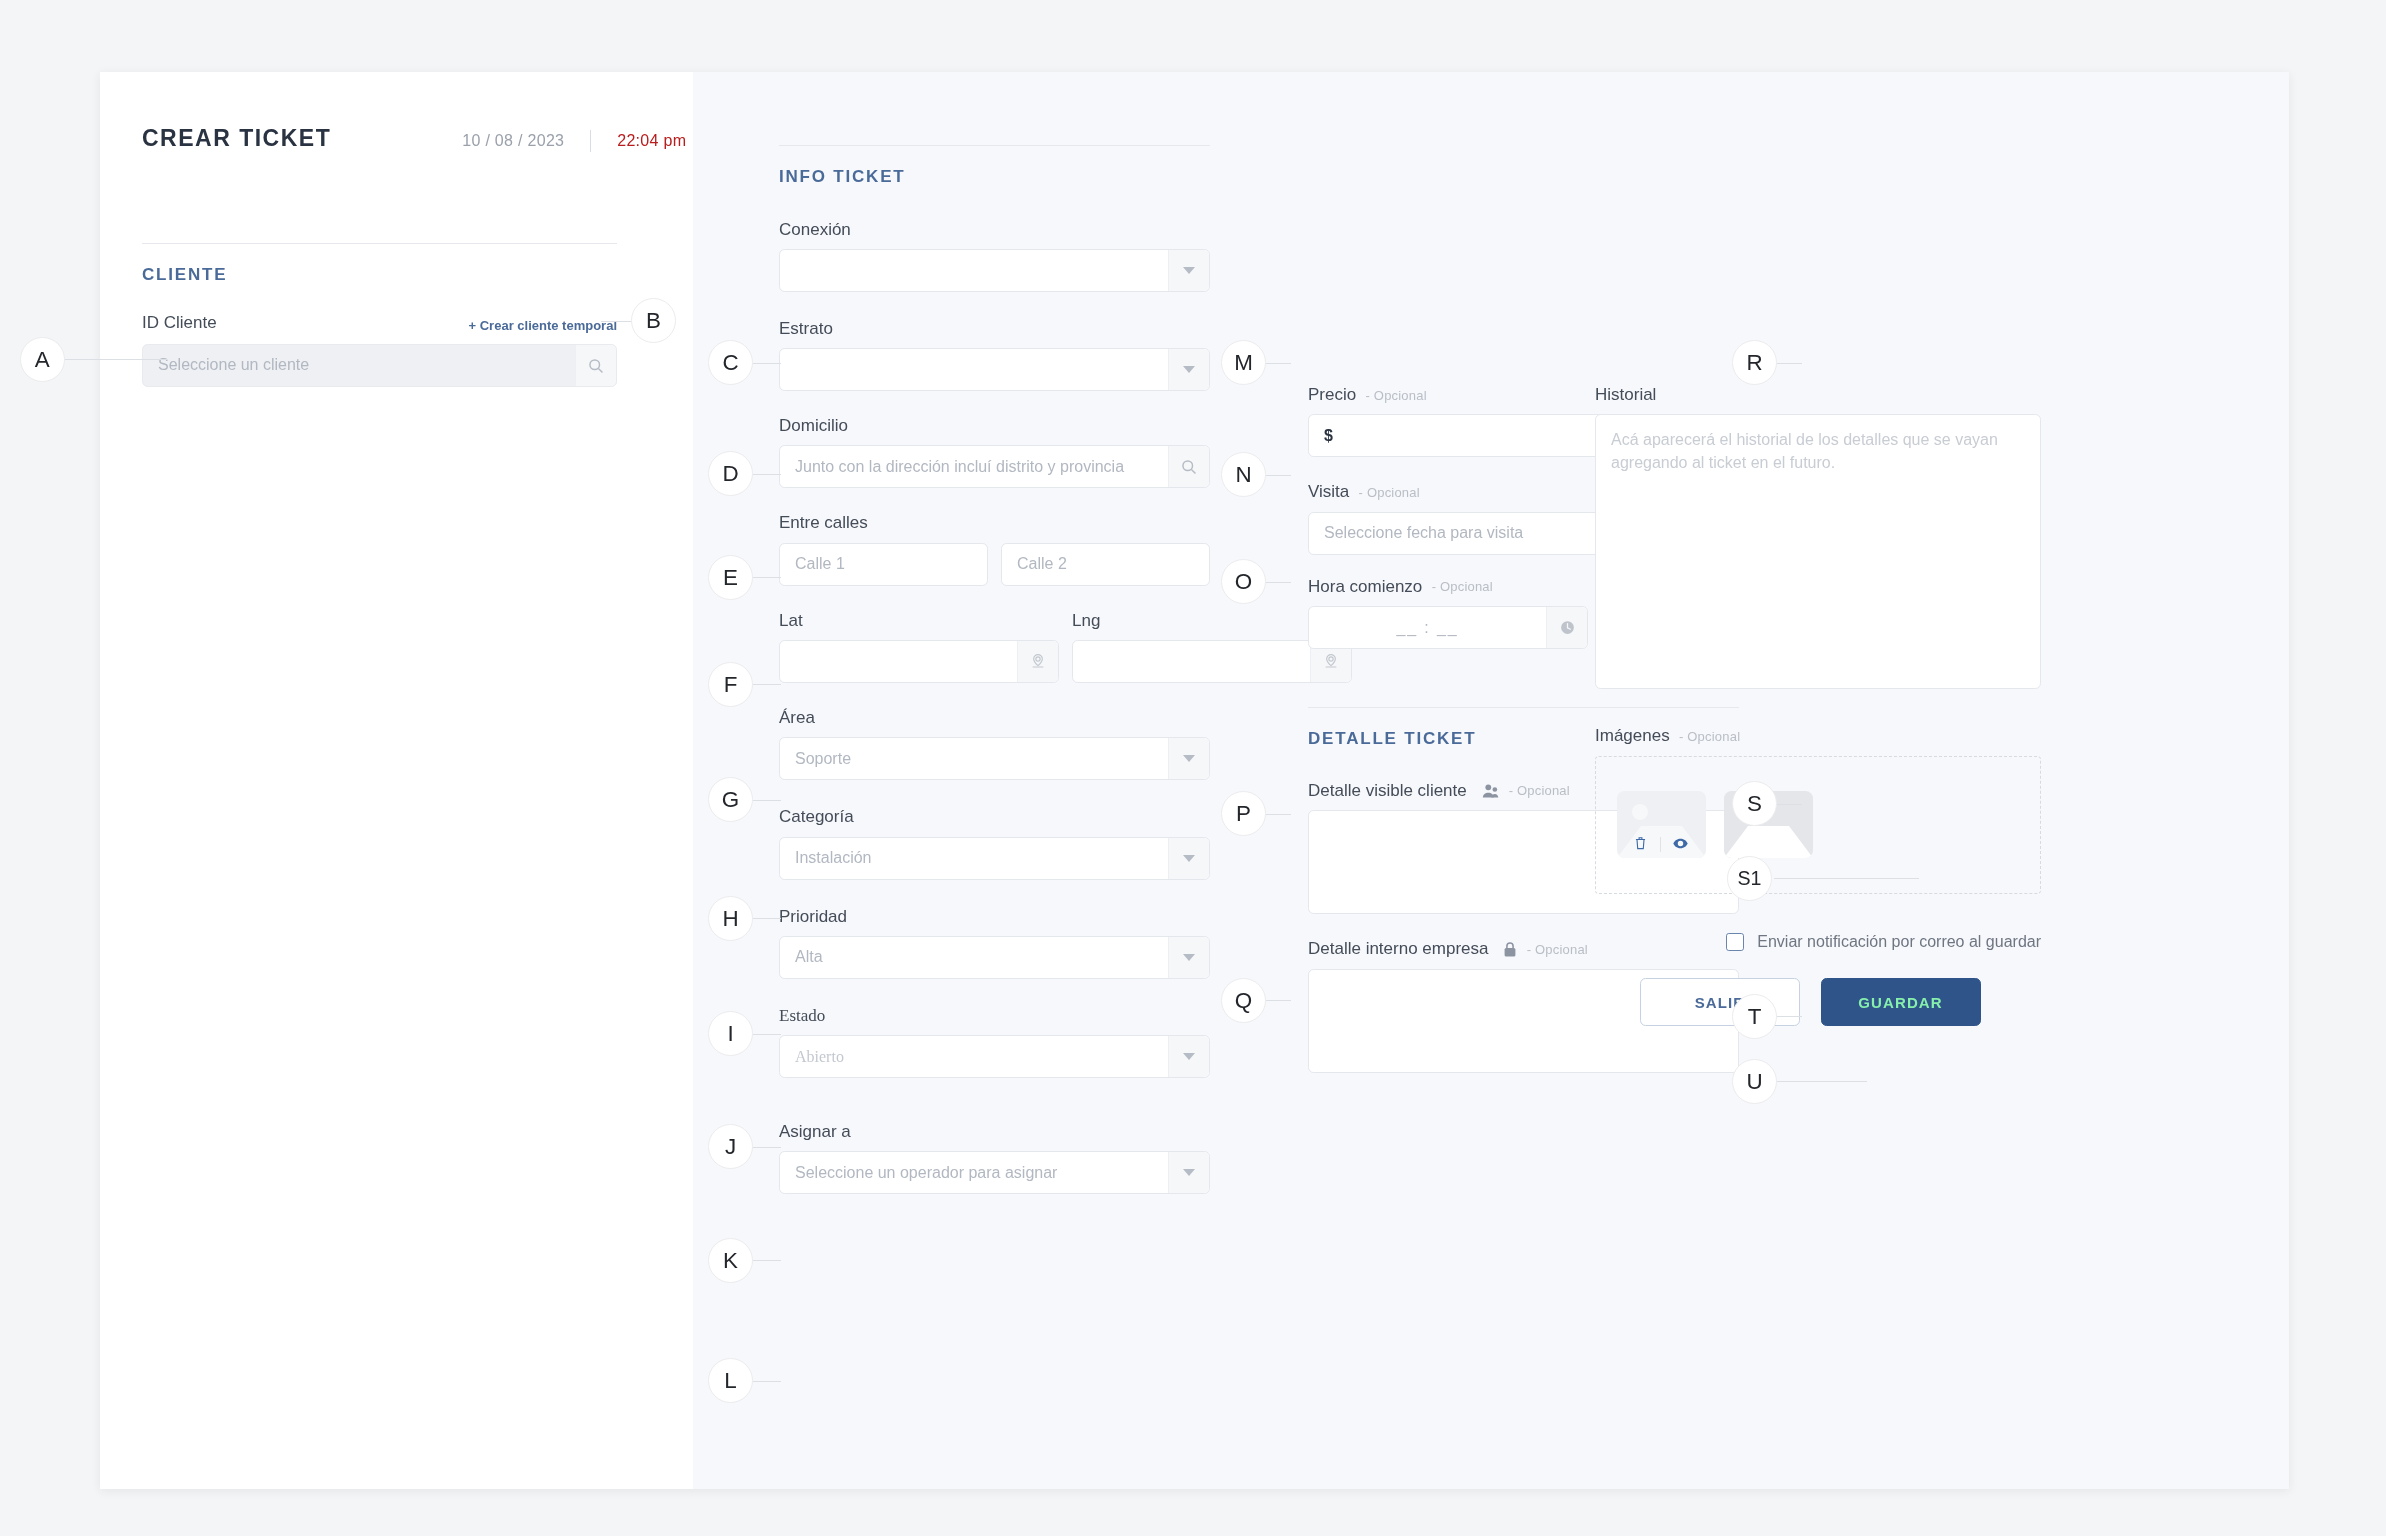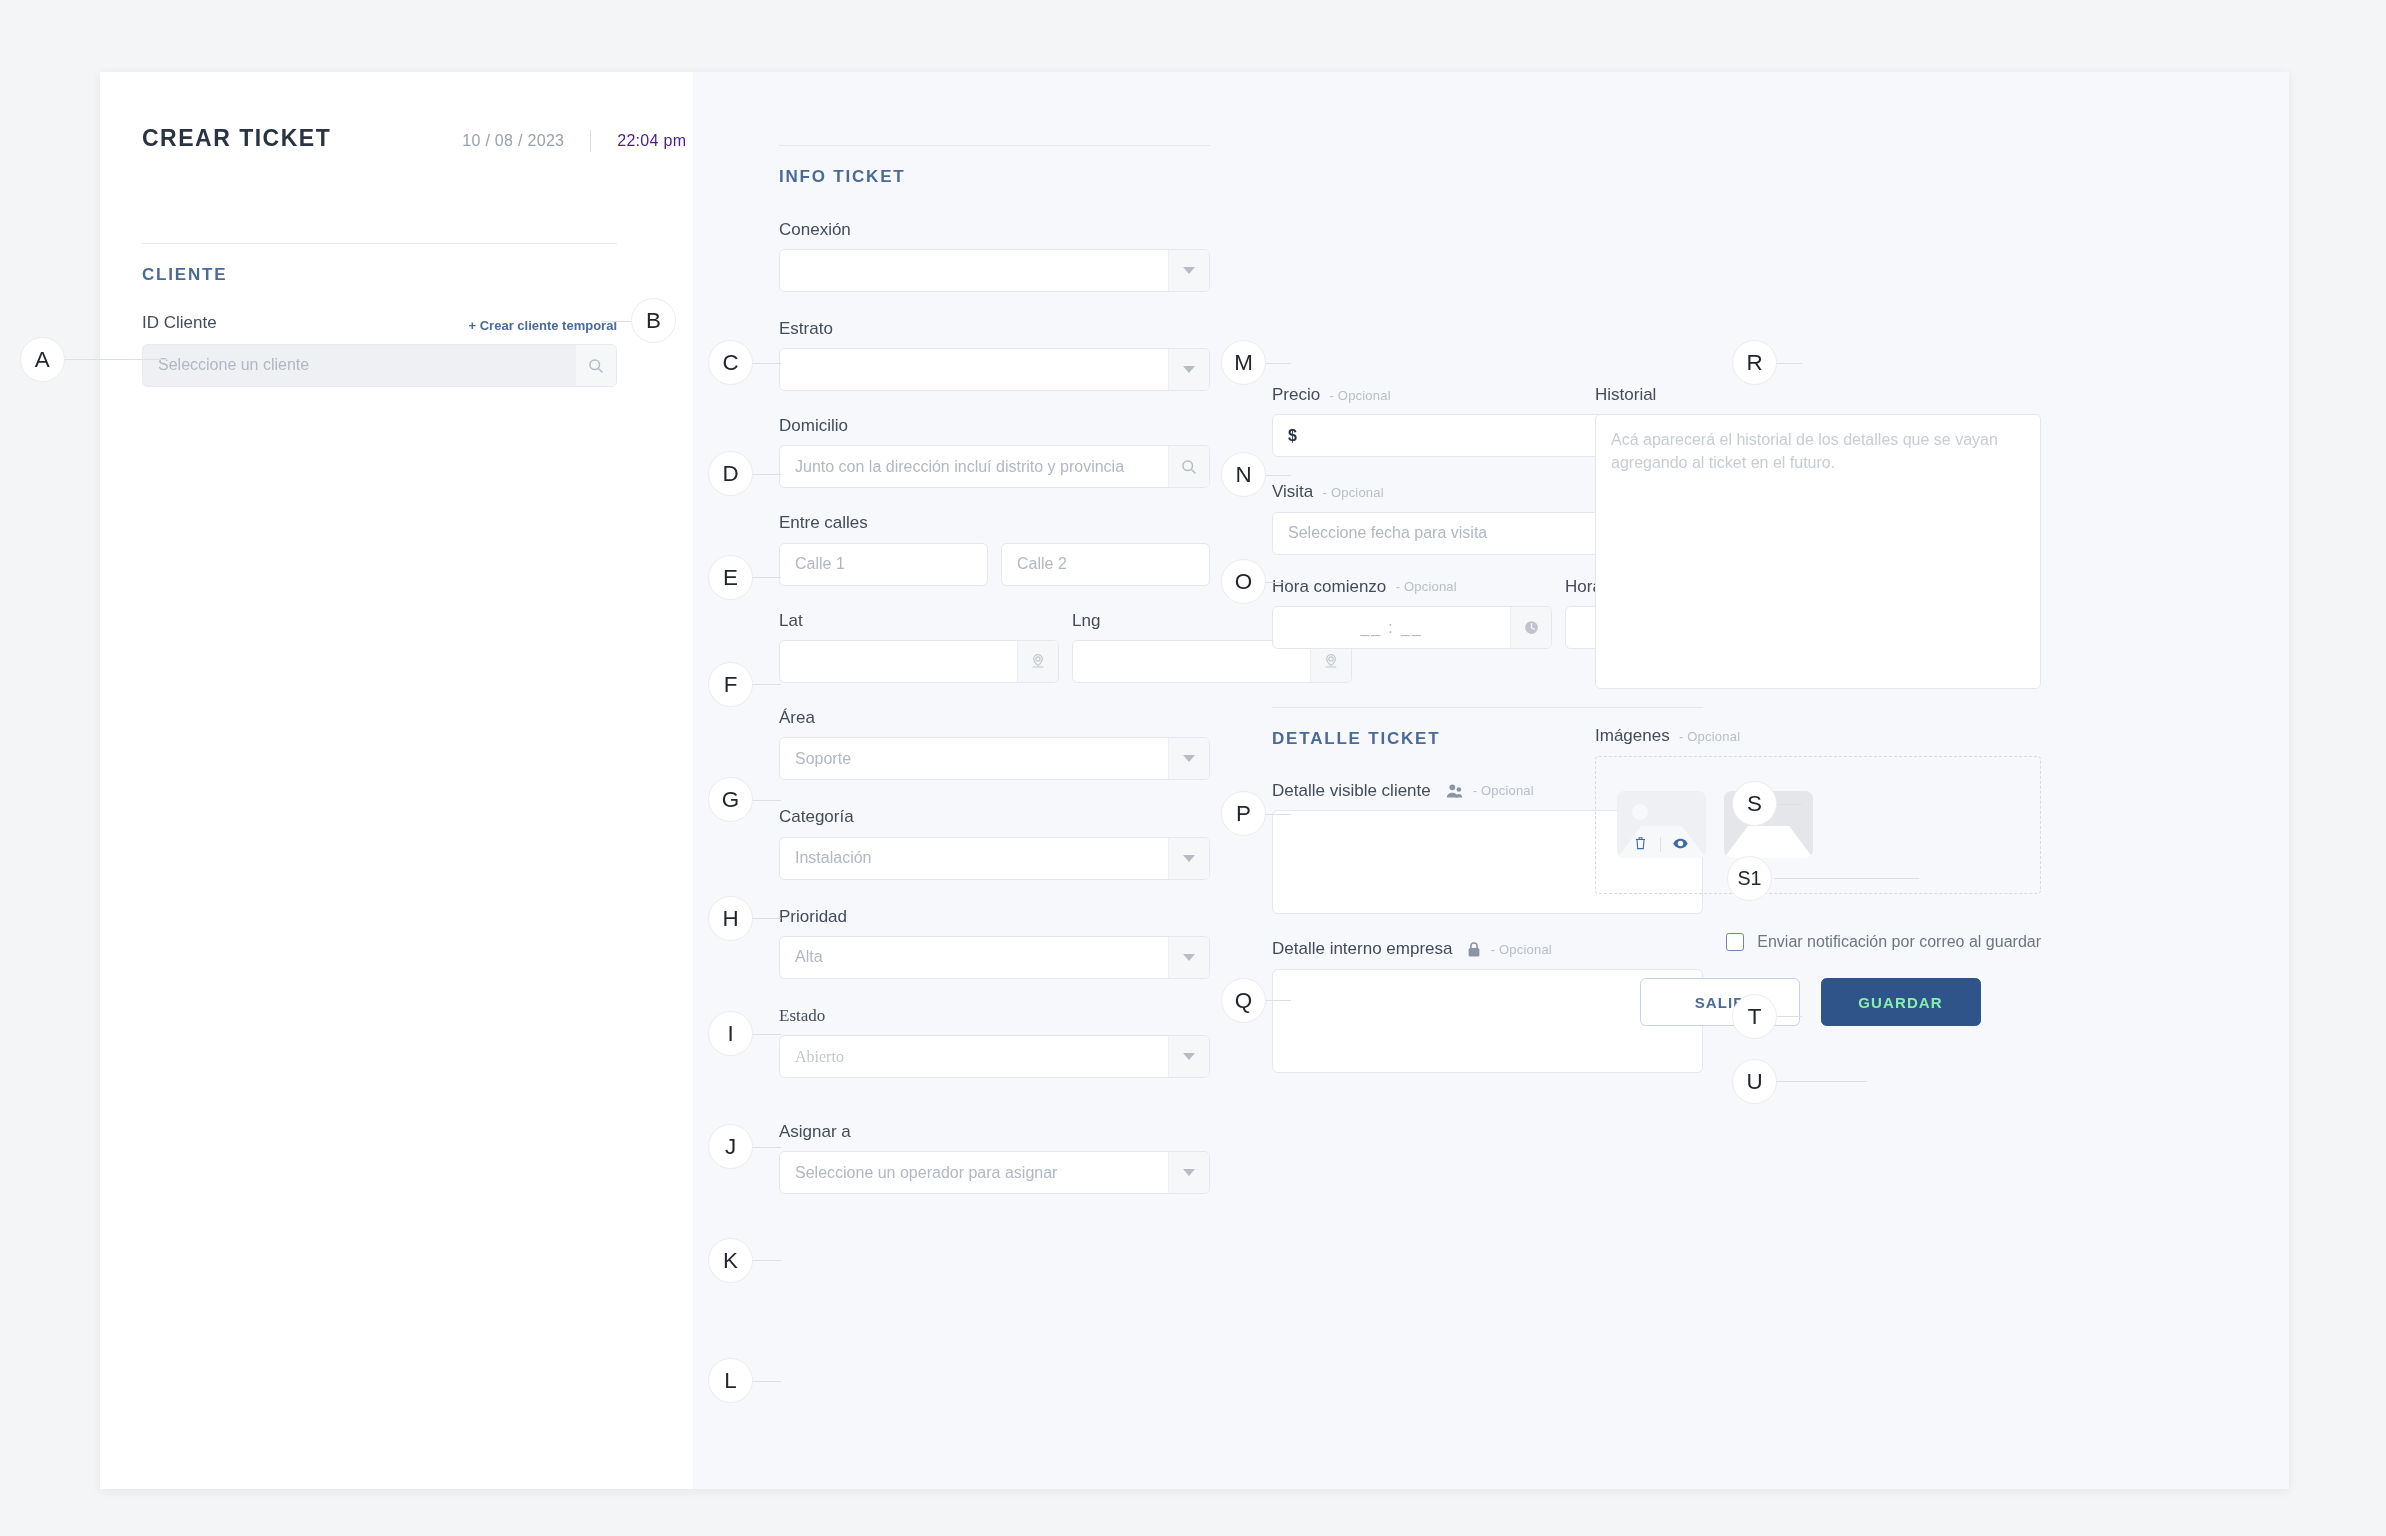--- a/index.html
+++ b/index.html
@@ -40,21 +40,21 @@
   .page-title {
     font-size: 23px; font-weight: 700; letter-spacing: 1.5px;
     color: #2a3342;
   }
   .head-meta { margin-left: 131px; display:flex; align-items:center; }
   .head-date { font-size: 16px; color: #9aa1ab; letter-spacing:0.3px; }
   .head-sep {
     width:0.9px; height:22.4px; background:#d9dde3; margin: 0 26px;
     display:inline-block;
   }
-  .head-time { font-size: 16px; color: #4c1d95; letter-spacing:0.3px; }
+  .head-time { font-size: 16px; color: #b91c1c; letter-spacing:0.3px; }
 
   
   .section {
     border-top: 0.9px solid #e6e8ed;
     padding-top: 20.5px;
   }
   .section-title {
     font-size: 17px; font-weight: 700; letter-spacing: 1.8px;
     color: #4a6a99;
   }
@@ -107,21 +107,21 @@
   }
   textarea.ta::placeholder { color:#c8ccd3; }
 
   
   .cli-head { display:flex; justify-content:space-between; align-items:flex-end; width:475px;}
   .cli-link { font-size:13px; color:#4a6a99; font-weight:600; }
 
   
   .col { position:absolute; }
   .col-a { left: 86px;  top: 0;   width: 431px; }
-  .col-b { left: 579px; top: 0;   width: 431px; }
+  .col-b { left: 615px; top: 0;   width: 431px; }
   .col-c { left: 902px; top: 0;   width: 431px; }
 
   .mark {
     position:absolute;
     width: 45px; height: 45px; border-radius: 50%;
     background:#fff; border:0.9px solid #ececee;
     display:flex; align-items:center; justify-content:center;
     font-size: 22.4px; color:#23262b; font-weight:400;
     z-index: 6;
   }

